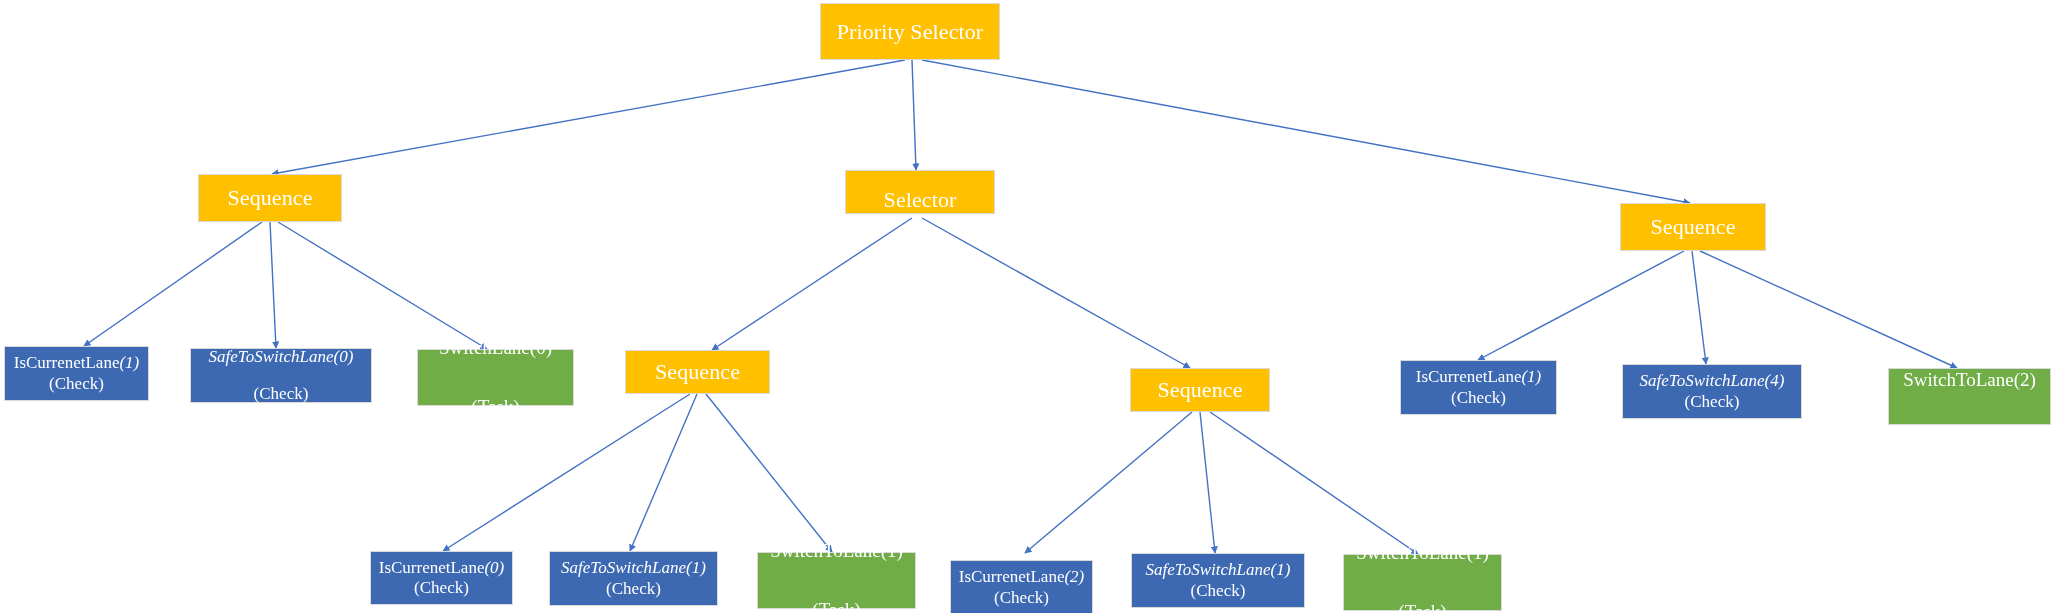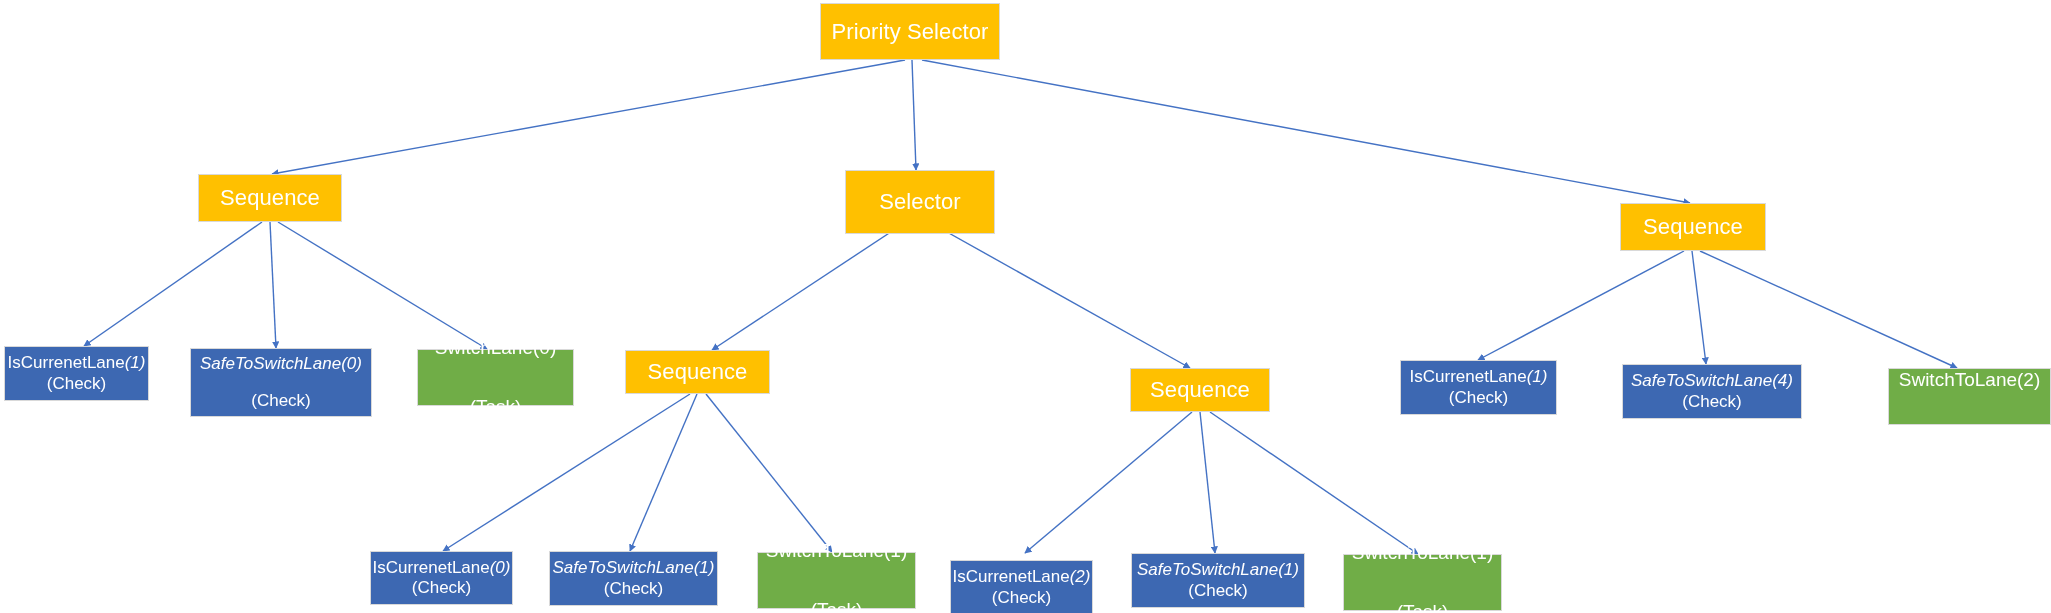--- a/index.html
+++ b/index.html
@@ -7,21 +7,21 @@
     margin: 0;
     padding: 0;
     background: #ffffff;
   }
   #canvas {
     position: relative;
     width: 2051px;
     height: 613px;
     background: #ffffff;
     overflow: hidden;
-    font-family: Liberation Sans, sans-serif;
+    font-family: Liberation Serif, serif;
   }
   #edge-layer {
     position: absolute;
     left: 0;
     top: 0;
     width: 2051px;
     height: 613px;
     pointer-events: none;
   }
   .node {
@@ -87,31 +87,31 @@
       </g>
   </svg>
 
   <div id="nodes-layer">
       <div class="node node-control" style="left: 820px; top: 3px; width: 180px; height: 57px;">
         <span class="line1">Priority Selector</span>
       </div>
       <div class="node node-control" style="left: 198px; top: 174px; width: 144px; height: 48px;">
         <span class="line1">Sequence</span>
       </div>
-      <div class="node node-control" style="left: 845px; top: 170px; width: 150px; height: 64px;">
+      <div class="node node-control" style="left: 845px; top: 170px; width: 150px; height: 44px; justify-content: flex-end;">
         <span class="line1">Selector</span>
       </div>
       <div class="node node-control" style="left: 1620px; top: 203px; width: 146px; height: 48px;">
         <span class="line1">Sequence</span>
       </div>
       <div class="node node-check" style="left: 4px; top: 346px; width: 145px; height: 55px;">
         <span class="line1">IsCurrenetLane<span class="ital">(1)</span></span>
         <span class="line2">(Check)</span>
       </div>
-      <div class="node node-check" style="left: 190px; top: 348px; width: 182px; height: 69px; gap: 16px;">
+      <div class="node node-check" style="left: 190px; top: 348px; width: 182px; height: 55px; gap: 16px;">
         <span class="line1 ital">SafeToSwitchLane(0)</span>
         <span class="line2">(Check)</span>
       </div>
       <div class="node node-task" style="left: 417px; top: 349px; width: 157px; height: 57px;">
         <span class="line1">SwitchLane(0)</span>
         <span class="line2">(Task)</span>
       </div>
       <div class="node node-control" style="left: 625px; top: 350px; width: 145px; height: 44px;">
         <span class="line1">Sequence</span>
       </div>

